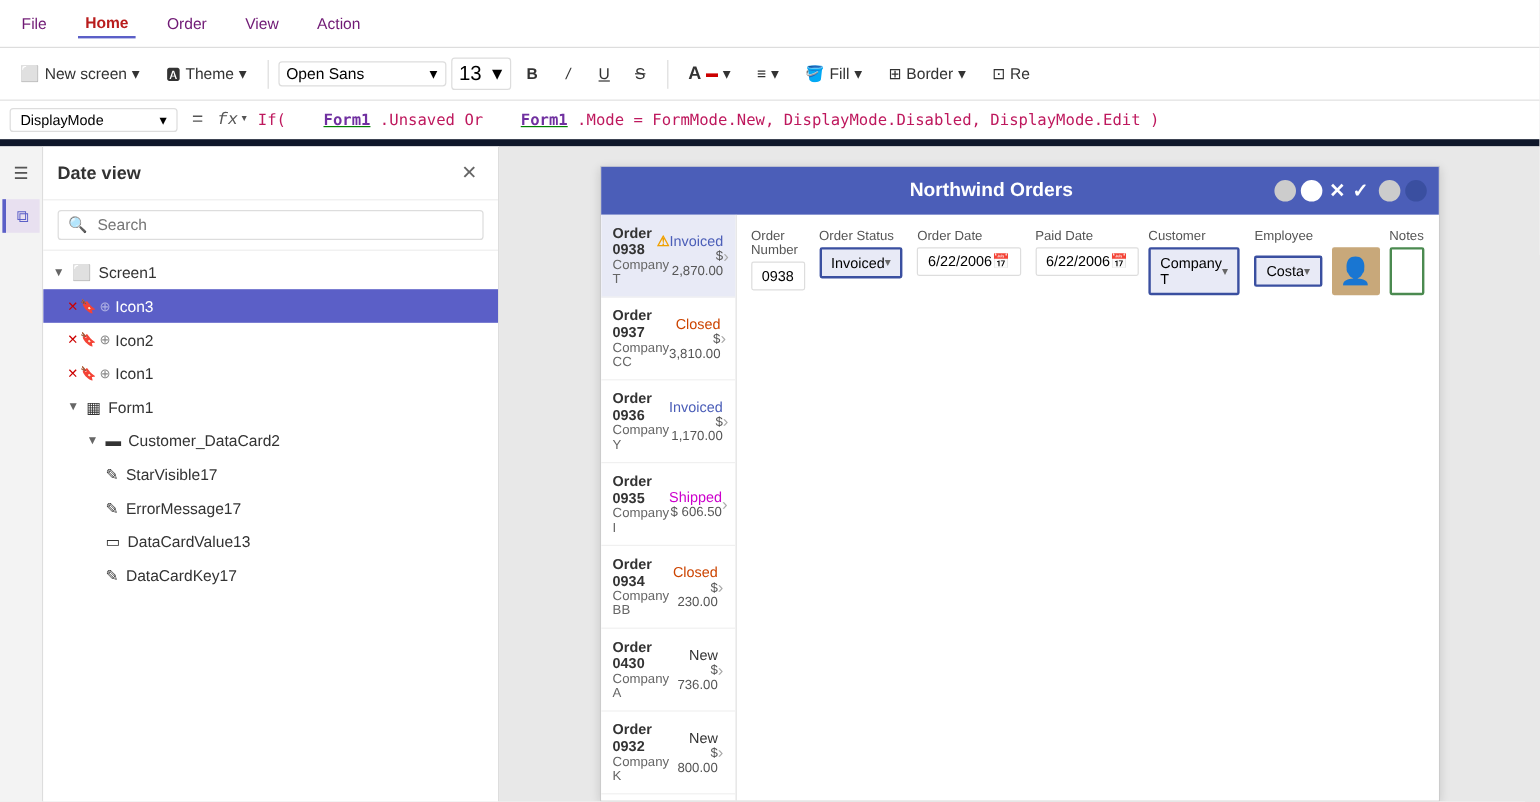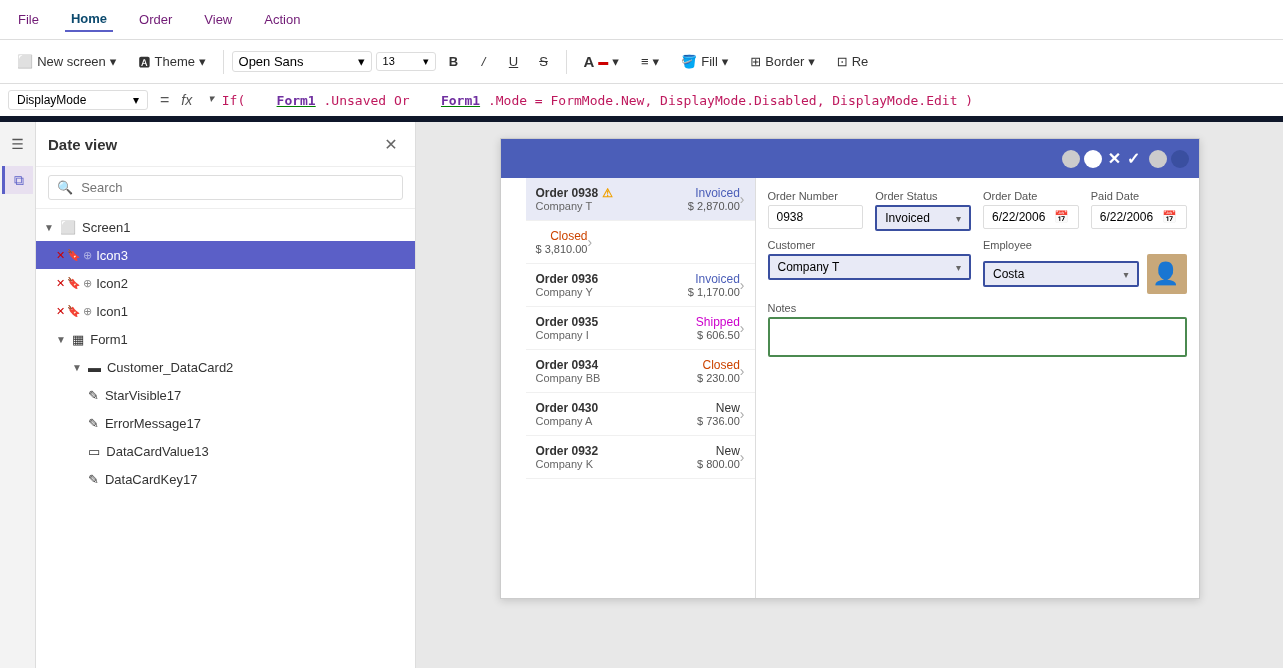--- a/index.html
+++ b/index.html
@@ -17,21 +17,21 @@
     }
     .menu-bar span {
       font-size: 13px;
       cursor: pointer;
       padding: 4px 6px;
       color: #701a75;
     }
     .menu-bar span.active {
       font-weight: bold;
       border-bottom: 2px solid #5b5fc7;
-      color: #0c4a6e;
+      color: #b91c1c;
     }
 
     
     .toolbar {
       display: flex;
       align-items: center;
       background: white;
       border-bottom: 1px solid #ddd;
       padding: 0 8px;
       height: 44px;
@@ -61,25 +61,26 @@
       align-items: center;
       border: 1px solid #ddd;
       border-radius: 3px;
       padding: 2px 6px;
       font-size: 13px;
       width: 140px;
       background: white;
     }
     .font-size-selector {
       display: flex;
+      align-items: center;
       border: 1px solid #ddd;
       border-radius: 3px;
       padding: 2px 6px;
-      font-size: 11px;
-      width: 60px;
+      font-size: 17px;
+      width: 50px;
       background: white;
     }
     .format-btns {
       display: flex;
       align-items: center;
       gap: 2px;
     }
     .fmt-btn {
       width: 28px;
       height: 28px;
@@ -115,25 +116,26 @@
       cursor: pointer;
     }
     .formula-eq {
       font-size: 16px;
       color: #555;
       padding: 0 4px;
     }
     .fx-btn {
       display: flex;
       align-items: flex-start;
-      gap: 16px;
+      gap: 2px;
       cursor: pointer;
       font-style: italic;
       font-size: 14px;
       color: #555;
+      font-family: Liberation Mono, monospace;
     }
     .formula-input {
       flex: 1;
       font-size: 13px;
       color: #333;
       font-family: 'Consolas', monospace;
     }
     .formula-keyword { color: #be185d; }
     .formula-form { color: #7030a0; font-weight: bold; text-decoration: underline; text-decoration-color: green; }
 
@@ -297,22 +299,21 @@
       justify-content: center;
       font-size: 11px;
     }
     .circle-gray { background: #ccc; color: #666; }
     .circle-white { background: white; color: #333; }
     .circle-blue { background: #3a4fa0; color: white; }
 
     
     .app-body {
       display: flex;
-      height: 420px;
-      margin-left: 25px;
+      height: 488px;
     }
 
     
     .order-list {
       width: 230px;
       border-right: 1px solid #ddd;
       overflow-y: auto;
       background: white;
     }
     .order-item {
@@ -334,21 +335,21 @@
     .status-new { color: #333; }
     .warn-icon { color: #f0a000; font-size: 12px; }
     .arrow-right { color: #aaa; font-size: 14px; }
 
     
     .detail-panel {
       flex: 1;
       background: white;
       padding: 12px;
       display: flex;
-      flex-direction: column;
+      flex-direction: row;
       gap: 8px;
     }
     .detail-row {
       display: flex;
       gap: 12px;
     }
     .detail-field {
       flex: 1;
       display: flex;
       flex-direction: column;
@@ -563,20 +564,21 @@
       </div>
 
     </div>
   </div>
 
   <div class="canvas-area">
     <div class="app-frame">
 
       <div class="app-header">
         <div style="width:80px;"></div>
+        <div class="app-header-title">Northwind Orders</div>
         <div class="app-header-icons">
           <span class="circle-icon circle-gray"></span>
           <span class="circle-icon circle-white"></span>
           <span style="margin-left:2px;">✕</span>
           <span style="margin-left:2px;">✓</span>
           <span class="circle-icon circle-gray" style="margin-left:4px;"></span>
           <span class="circle-icon circle-blue"></span>
         </div>
       </div>
 
@@ -593,20 +595,24 @@
               <div class="order-company">Company T</div>
             </div>
             <div>
               <div class="order-status status-invoiced">Invoiced</div>
               <div class="order-amount">$ 2,870.00</div>
             </div>
             <span class="arrow-right">›</span>
           </div>
 
           <div class="order-item">
+            <div class="order-info">
+              <div class="order-num">Order 0937</div>
+              <div class="order-company">Company CC</div>
+            </div>
             <div>
               <div class="order-status status-closed">Closed</div>
               <div class="order-amount">$ 3,810.00</div>
             </div>
             <span class="arrow-right">›</span>
           </div>
 
           <div class="order-item">
             <div class="order-info">
               <div class="order-num">Order 0936</div>

